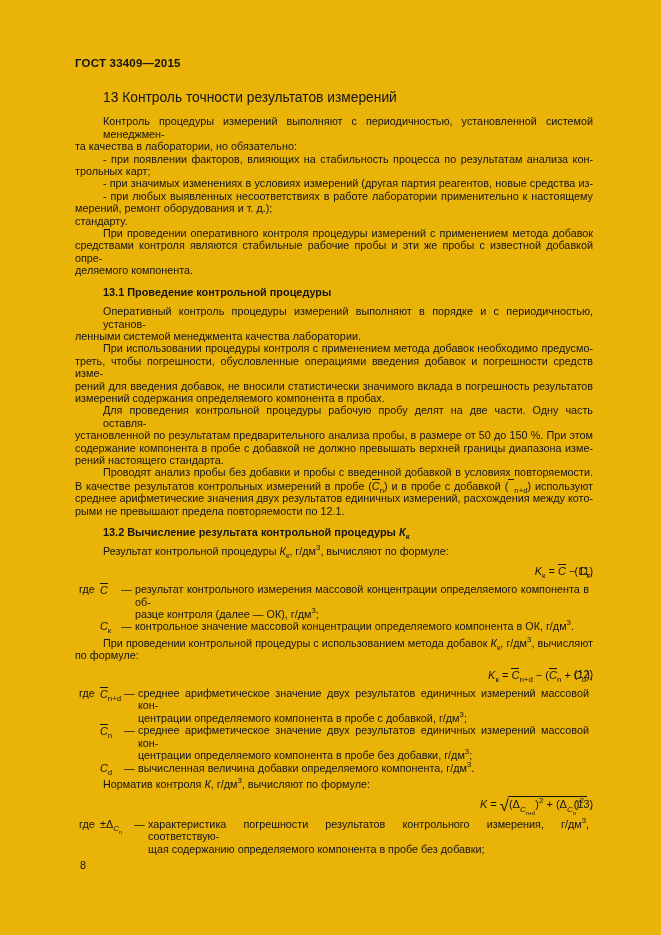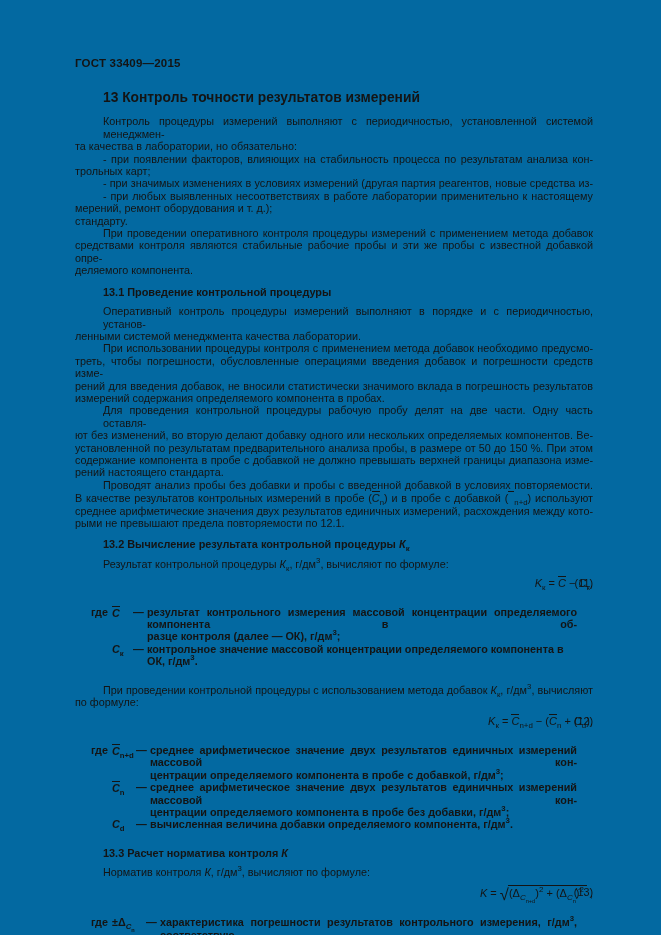--- a/index.html
+++ b/index.html
@@ -1,41 +1,41 @@
 <!DOCTYPE html>
 <html lang="ru"><head>
 <meta charset="utf-8">
 <style>
   html,body{margin:0;padding:0;background:#fff;}
   .page{
     position:relative;
     width:661px;height:935px;
-    background:#0369a1;color:#141414;
+    background:#eab308;color:#141414;
     font-family:"Liberation Sans","DejaVu Sans",sans-serif;
     font-size:10.8px;line-height:12.4px;
     box-sizing:border-box;
     padding:57px 68px 0 75px;
     overflow:hidden;
   }
   .doc-header{font-weight:bold;font-size:11.5px;letter-spacing:.2px;}
-  .h1{font-weight:bold;font-size:13.8px;line-height:15px;padding-left:28px;margin:21px 0 10px 0;}
+  .h1{font-weight:normal;font-size:13.8px;line-height:15px;padding-left:28px;margin:21px 0 10px 0;}
   .h2{font-weight:bold;font-size:10.9px;padding-left:28px;margin:9px 0 7px 0;}
   .para{margin:0;}
   .line{text-align:left;}
   .line.just{text-align:justify;text-align-last:justify;}
   .line.ind{padding-left:28px;}
   sub{font-size:0.72em;line-height:0;}
   sup{font-size:0.72em;line-height:0;}
   .ov{display:inline-block;border-top:1px solid #141414;line-height:1.02;padding-top:1px;}
   .frow{position:relative;text-align:right;margin:6px 0 6px 0;}
   .frow .formula{font-size:11px;}
   .fnum{position:absolute;right:0;top:50%;transform:translateY(-50%);font-size:10.8px;}
   .sqrt{font-size:1.5em;vertical-align:-0.18em;letter-spacing:-1px;}
   .rad{display:inline-block;border-top:1.2px solid #141414;padding:1px 3px 0 1px;}
-  .defs{margin:16px;font-weight:bold;}
+  .defs{margin:4px;}
   .defrow{display:grid;grid-template-columns:21px var(--termw,21px) 14px 1fr;}
   .dlead,.ddash{white-space:nowrap;}
   .dterm{white-space:nowrap;}
   .ddesc .line.just{text-align:justify;text-align-last:justify;}
   .page-num{margin-top:4px;padding-left:5px;font-size:10.8px;}
   i{font-style:italic;}
 </style>
 </head>
 <body>
 
@@ -58,21 +58,20 @@
       </div>
       <div class="h2">13.1 Проведение контрольной процедуры</div>
       <div class="para">
         <div class="line just ind">Оперативный контроль процедуры измерений выполняют в порядке и с периодичностью, установ-</div>
         <div class="line">ленными системой менеджмента качества лаборатории.</div>
         <div class="line just ind">При использовании процедуры контроля с применением метода добавок необходимо предусмо-</div>
         <div class="line just">треть, чтобы погрешности, обусловленные операциями введения добавок и погрешности средств изме-</div>
         <div class="line just">рений для введения добавок, не вносили статистически значимого вклада в погрешность результатов</div>
         <div class="line">измерений содержания определяемого компонента в пробах.</div>
         <div class="line just ind">Для проведения контрольной процедуры рабочую пробу делят на две части. Одну часть оставля-</div>
-        <div class="line just">ют без изменений, во вторую делают добавку одного или нескольких определяемых компонентов. Ве-</div>
         <div class="line just">установленной по результатам предварительного анализа пробы, в размере от 50 до 150 %. При этом</div>
         <div class="line just">содержание компонента в пробе с добавкой не должно превышать верхней границы диапазона изме-</div>
         <div class="line">рений настоящего стандарта.</div>
         <div class="line just ind">Проводят анализ пробы без добавки и пробы с введенной добавкой в условиях повторяемости.</div>
         <div class="line just">В качестве результатов контрольных измерений в пробе (<span class="ov"><i>C</i></span><sub>n</sub>) и в пробе с добавкой (<span class="ov">&nbsp;&nbsp;</span><sub>n+d</sub>) используют</div>
         <div class="line just">среднее арифметические значения двух результатов единичных измерений, расхождения между кото-</div>
         <div class="line">рыми не превышают предела повторяемости по 12.1.</div>
       </div>
       <div class="h2">13.2 Вычисление результата контрольной процедуры <i>К</i><sub>к</sub></div>
       <div class="para">
@@ -124,21 +123,20 @@
         </div>
         <div class="defrow">
           <span class="dlead"></span>
           <span class="dterm"><i>C</i><sub>d</sub></span>
           <span class="ddash">—</span>
           <span class="ddesc">
             <div class="line">вычисленная величина добавки определяемого компонента, г/дм<sup>3</sup>.</div>
           </span>
         </div>
       </div>
-      <div class="h2">13.3 Расчет норматива контроля <i>К</i></div>
       <div class="para">
         <div class="line ind">Норматив контроля <i>К</i>, г/дм<sup>3</sup>, вычисляют по формуле:</div>
       </div>
       <div class="frow"><span class="formula"><i>K</i> = <span class="sqrt">√</span><span class="rad">(Δ<sub><i>C</i><sub>n+d</sub></sub>)<sup>2</sup> + (Δ<sub><i>C</i><sub>n</sub></sub>)<sup>2</sup></span> ,</span><span class="fnum">(13)</span></div>
       <div class="defs" style="--termw: 34px;">
         <div class="defrow">
           <span class="dlead">где</span>
           <span class="dterm">±Δ<sub><i>C</i><sub>n</sub></sub></span>
           <span class="ddash">—</span>
           <span class="ddesc">

